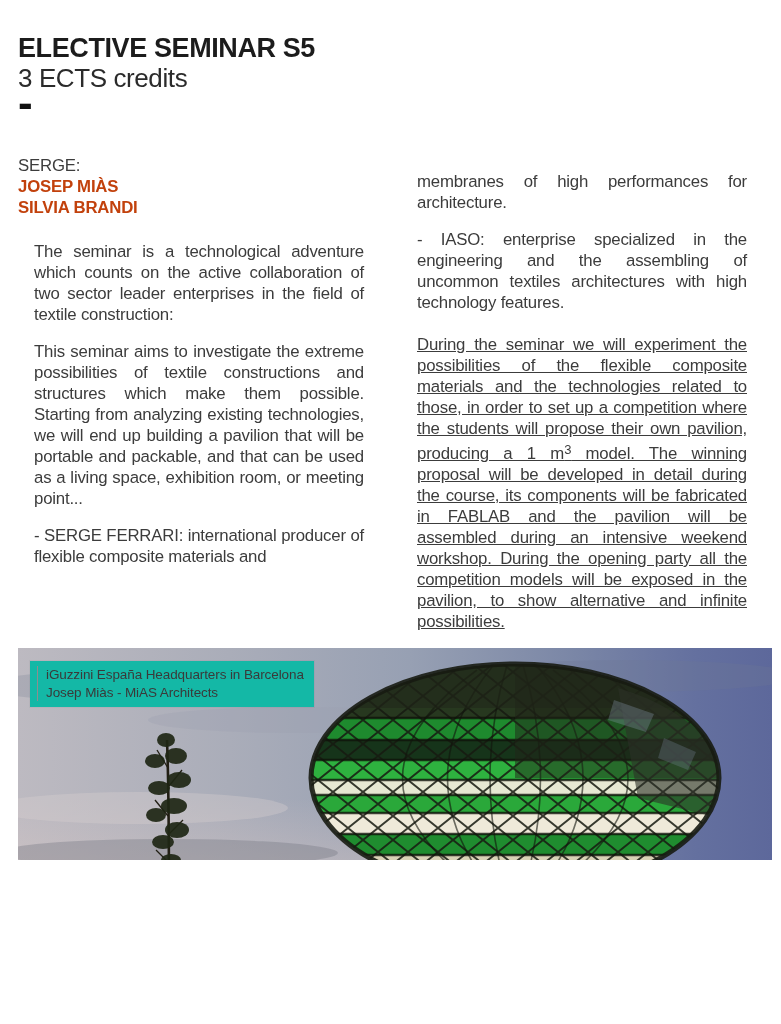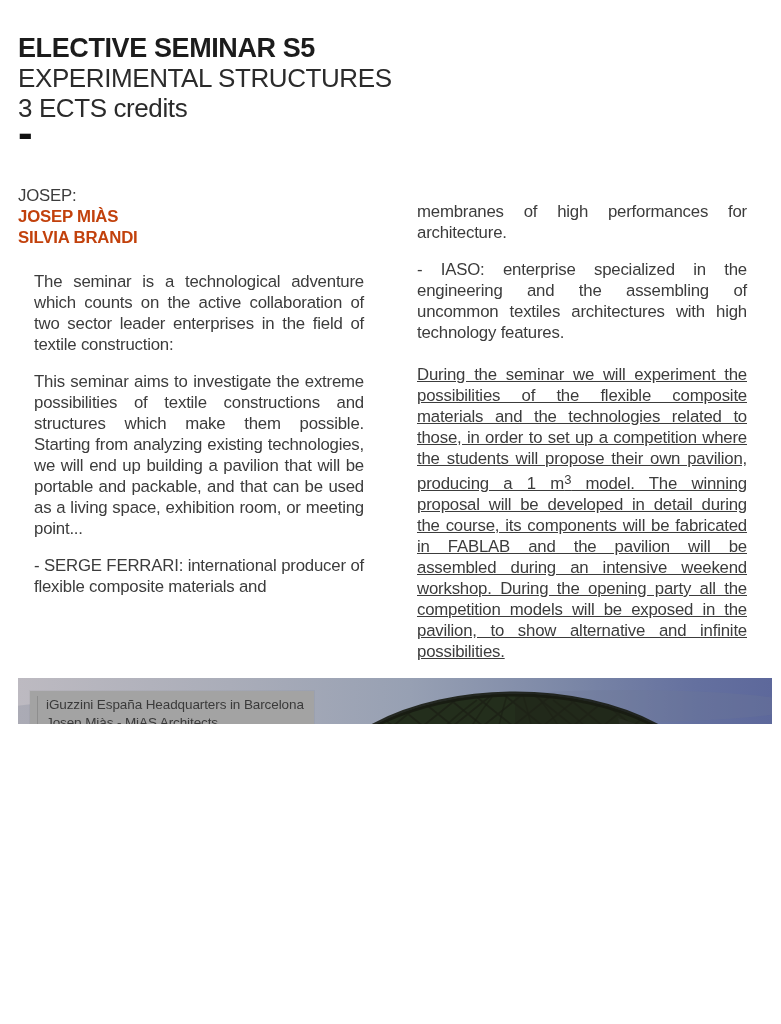--- a/index.html
+++ b/index.html
@@ -1,54 +1,53 @@
 <!DOCTYPE html>
 <html><head>
 <meta charset="utf-8">
 <style>
   * { box-sizing: border-box; margin: 0; padding: 0; }
   html, body { background: #ffffff; }
   body { width: 781px; font-family: "Liberation Sans", sans-serif; }
-  .page { position: relative; width: 781px; height: 724px; background: #ffffff; overflow: hidden; }
+  .page { position: relative; width: 781px; height: 860px; background: #ffffff; overflow: hidden; }
 
   header { padding: 33px 18px 0 18px; }
   .title { font-size: 27px; font-weight: 700; color: #1c1c1c; line-height: 30px; letter-spacing: -0.4px; }
   .subtitle, .credits { font-size: 26px; font-weight: 400; color: #2b2b2b; line-height: 30px; letter-spacing: -0.4px; }
   .dash { margin-top: 2px; height: 24px; font-size: 44px; font-weight: 700; line-height: 16px; color: #111111; letter-spacing: -1px; }
 
   .columns { display: flex; gap: 21px; margin: 36px 18px 0 18px; min-height: 481px; align-items: flex-start; }
   .col { width: 362px; font-size: 16.8px; line-height: 21px; text-align: justify; color: #3c3c3c; letter-spacing: -0.2px; }
   .col p { margin: 16px; }
   .col p.gap-s { margin-top: 6px; }
   .col p.gap-l { margin-top: 21px; text-decoration: underline; }
   .tutors { margin-bottom: 23px; text-align: left; }
   .tutors .bold { font-weight: 700; color: #c2410c; }
   .sup { vertical-align: 5px; font-size: 13px; }
 
   figure.photo { position: relative; margin-left: 18px; width: 754px; height: 341px; }
   figure.photo svg { display: block; width: 754px; height: 341px; }
-  .caption { position: absolute; left: 12px; top: 13px; background: #a3a3a3; padding: 5px 10px 6px 7px; box-shadow: 0 0 0 1px rgba(0,0,0,0.03); }
+  .caption { position: absolute; left: 12px; top: 13px; background: #14b8a6; padding: 5px 10px 6px 7px; box-shadow: 0 0 0 1px rgba(0,0,0,0.03); }
   .cap-inner { border-left: 1px solid #8e8e8e; padding-left: 8px; font-size: 13.5px; line-height: 17.5px; color: #3a3a3a; letter-spacing: -0.1px; }
 </style>
 </head>
 <body>
 
 <div class="page">
 
   <header>
     <div class="title">ELECTIVE SEMINAR S5</div>
-    <div class="subtitle">EXPERIMENTAL STRUCTURES</div>
     <div class="credits">3 ECTS credits</div>
     <div class="dash">-</div>
   </header>
 
   <main class="columns">
     <section class="col">
       <div class="tutors">
-        <div>JOSEP:</div>
+        <div>SERGE:</div>
         <div class="bold">JOSEP MIÀS</div>
         <div class="bold">SILVIA BRANDI</div>
       </div>
       <p>The seminar is a technological adventure which counts on the active collaboration of two sector leader enterprises in the field of textile construction:</p>
       <p>This seminar aims to investigate the extreme possibilities of textile constructions and structures which make them possible. Starting from analyzing existing technologies, we will end up building a pavilion that will be portable and packable, and that can be used as a living space, exhibition room, or meeting point...</p>
       <p class="gap-s">- SERGE FERRARI: international producer of flexible composite materials and</p>
     </section>
 
     <section class="col">
       <p>membranes of high performances for architecture.</p>

